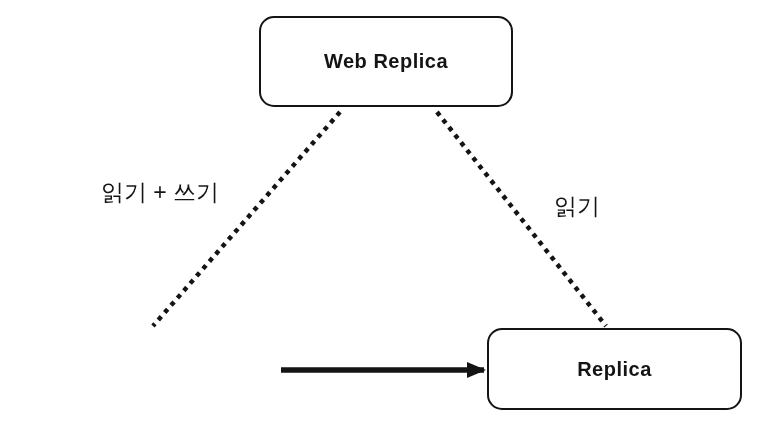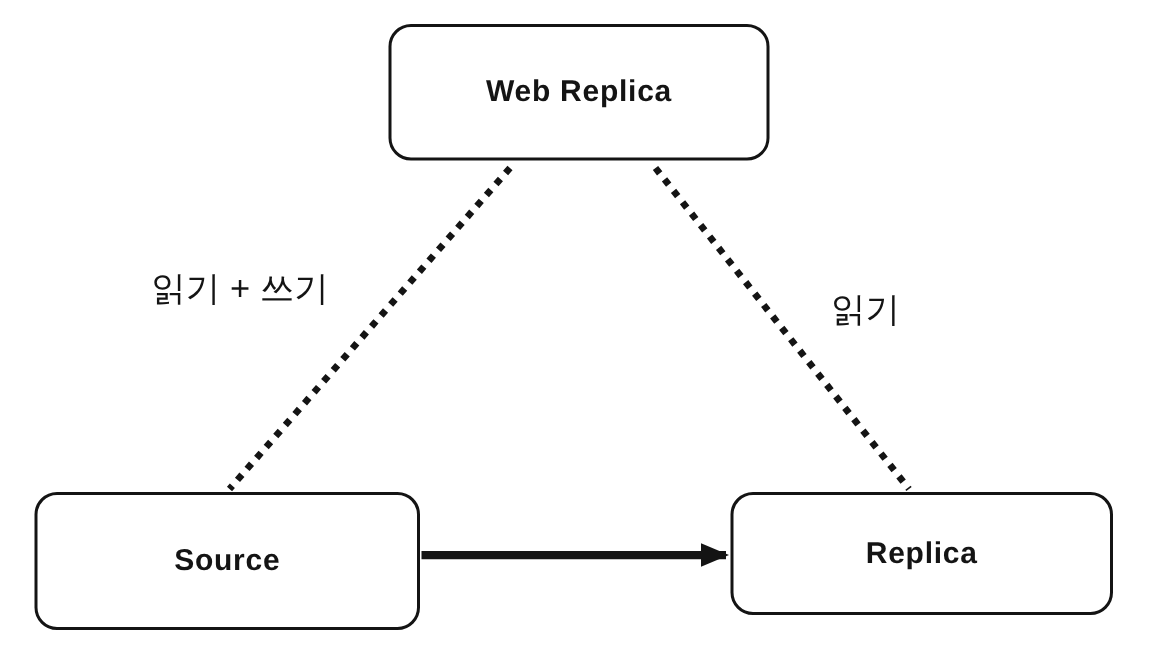--- a/index.html
+++ b/index.html
@@ -69,23 +69,20 @@
 
     <line x1="437" y1="112" x2="606" y2="326" stroke="#141414" stroke-width="4.5" stroke-dasharray="4.5 5.2" stroke-linecap="butt"></line>
 
     <line x1="281" y1="370" x2="484" y2="370" stroke="#141414" stroke-width="5.5" marker-end="url(#arrowhead)"></line>
   </svg>
 
   <div class="node node-web-server">
     <span>Web Replica</span>
   </div>
 
-  <div class="node node-source">
-    <span>Source</span>
-  </div>
 
   <div class="node node-replica">
     <span>Replica</span>
   </div>
 
   <div class="edge-label edge-label-left">읽기 + 쓰기</div>
 
   <div class="edge-label edge-label-right">읽기</div>
 
 </div>

